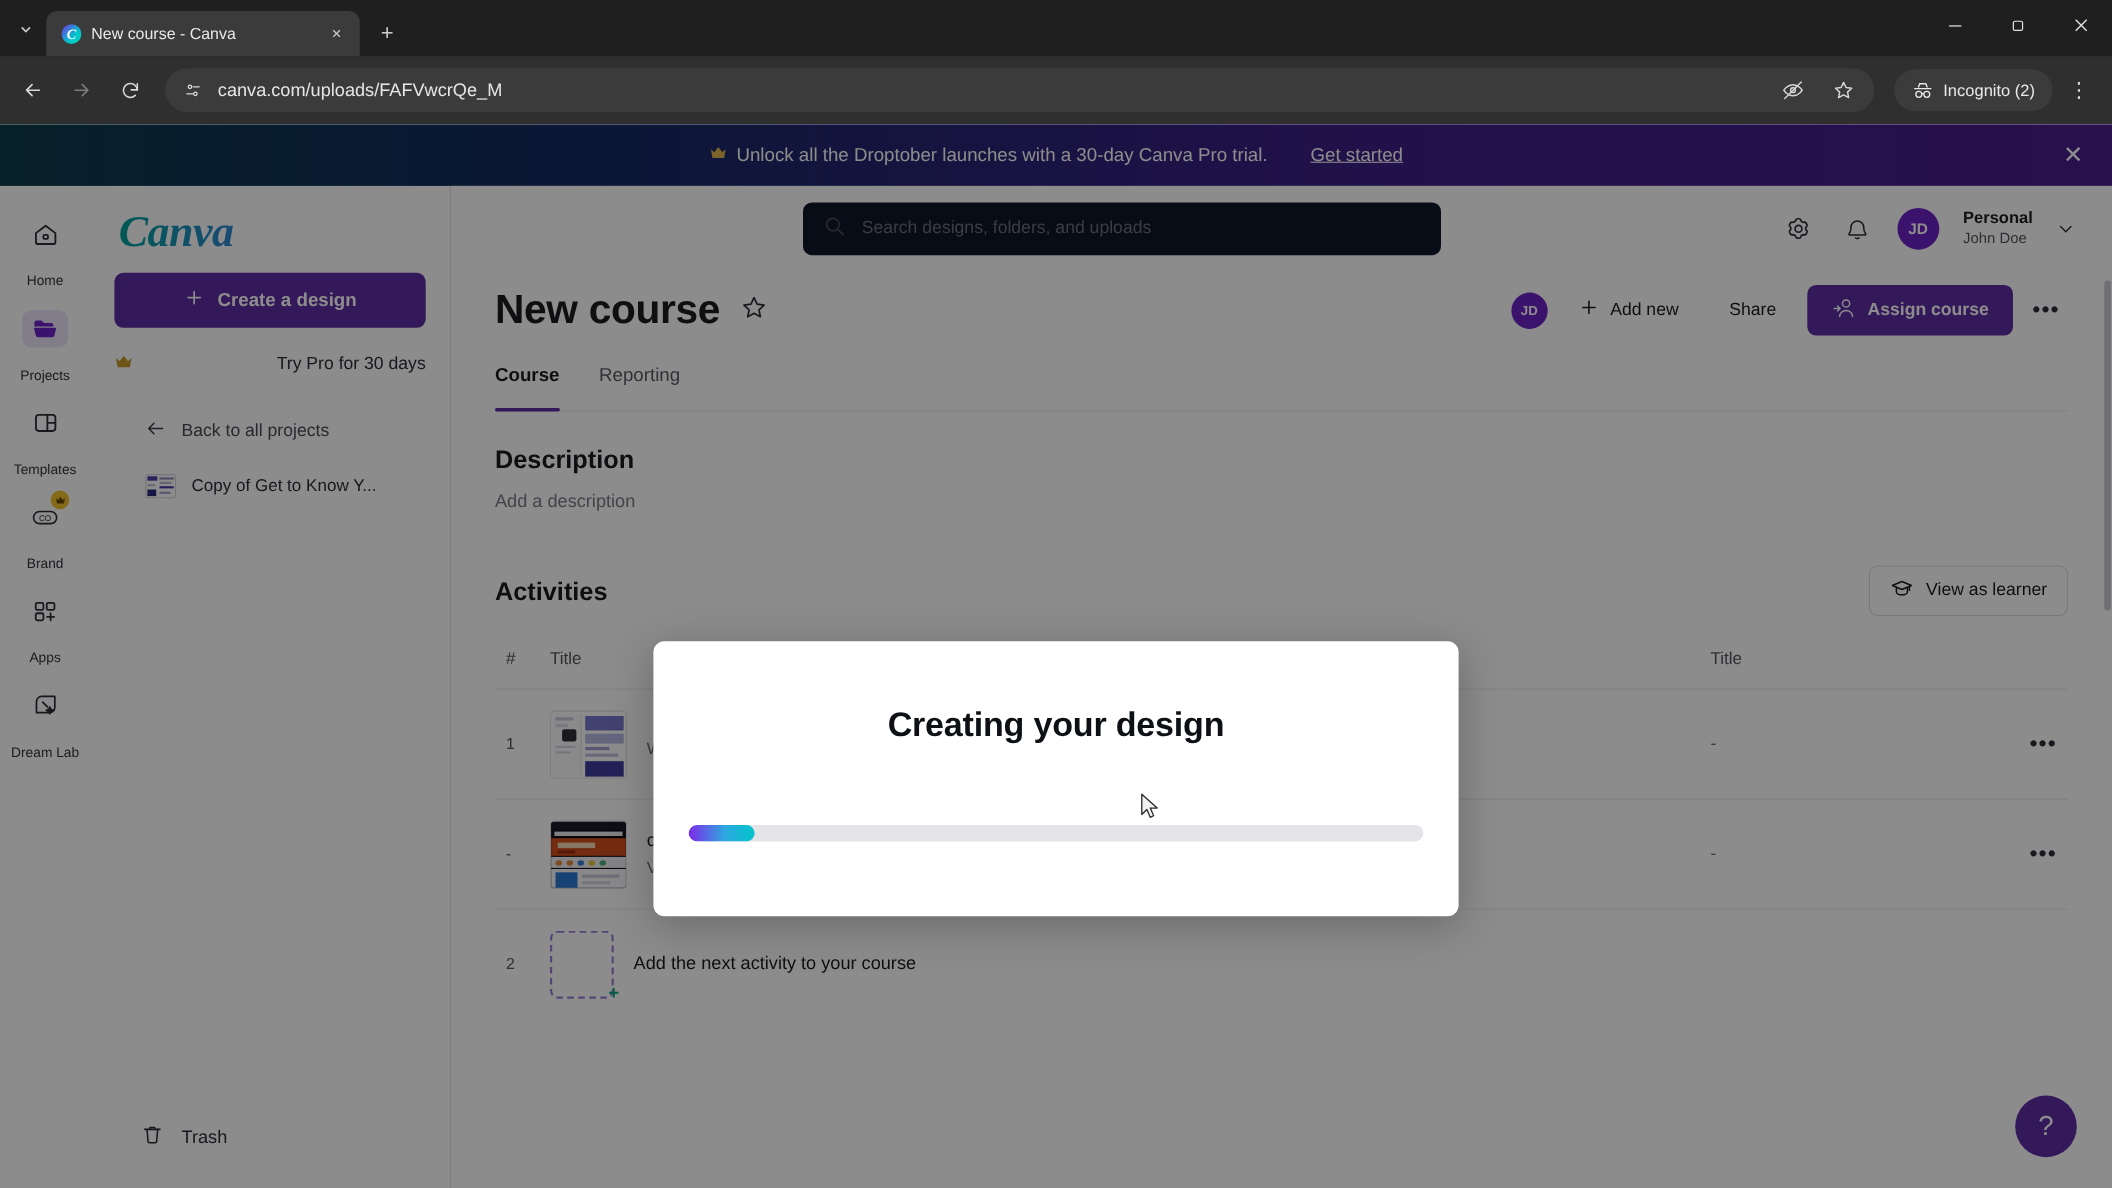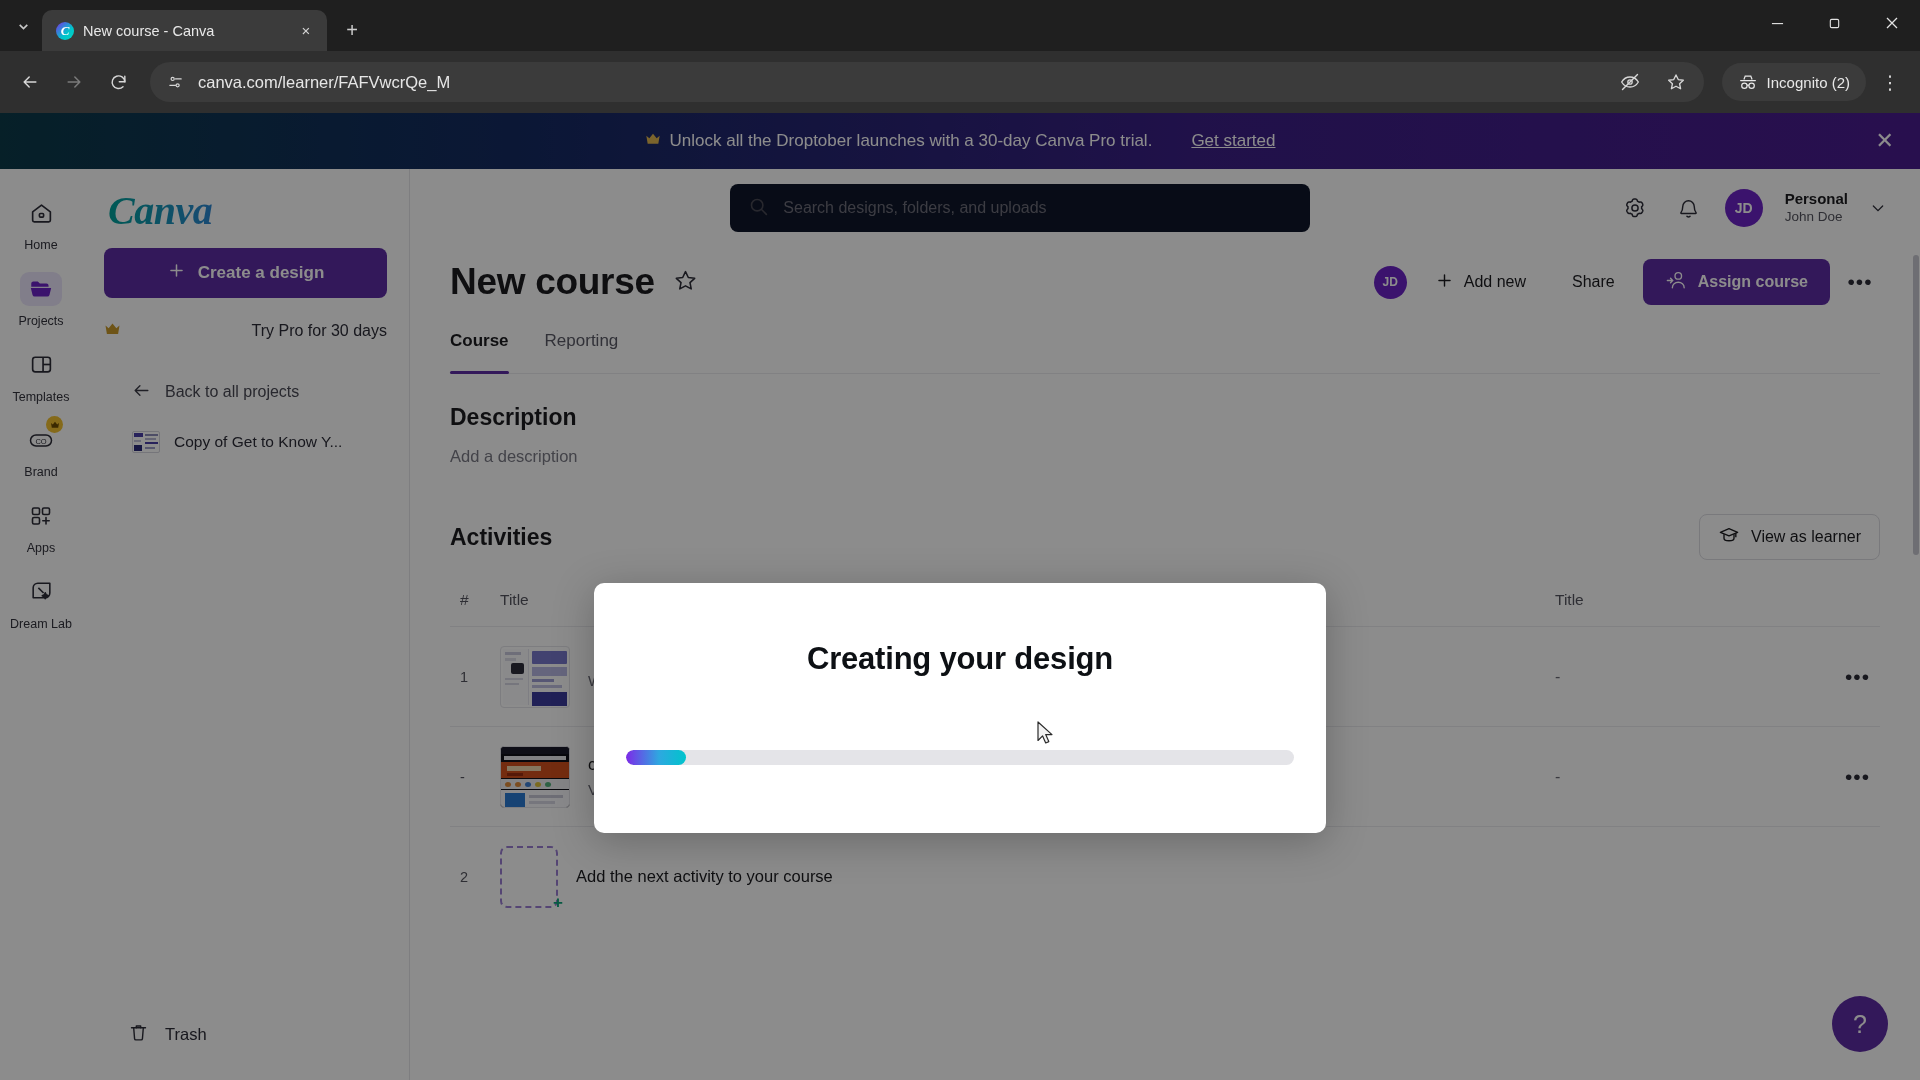--- a/index.html
+++ b/index.html
@@ -101,21 +101,21 @@
   .body-row { display: flex; height: 911px; }
 
   
   .rail {
     width: 82px; background: #fff; flex: 0 0 auto;
     padding-top: 18px; display: flex; flex-direction: column; align-items: center;
     gap: 4px;
   }
   .rail-item {
     width: 74px; padding: 9px 0 6px; border-radius: 10px;
-    display: flex; flex-direction: column; align-items: center; gap: 9px;
+    display: flex; flex-direction: column; align-items: center; gap: 19px;
   }
   .rail-item .ri-ico {
     width: 42px; height: 34px; display: flex; align-items: center; justify-content: center;
     border-radius: 9px; color: #2d2d38; position: relative;
   }
   .rail-item.active .ri-ico { background: #ece6fb; color: #6c23c6; }
   .rail-label { font-size: 12.5px; color: #33333d; text-align: center; line-height: 1.1; }
   .crown-badge {
     position: absolute; top: -7px; right: -1px; width: 17px; height: 17px;
     border-radius: 50%; background: #f2c230; display: flex;
@@ -353,21 +353,21 @@
     </div>
     <div class="omnibox">
       <span class="tb-icon" style="width:22px;height:22px;">
         <svg width="17" height="17" viewBox="0 0 24 24" fill="none" stroke="#d7d7d7" stroke-width="1.7" stroke-linecap="round">
           <circle cx="8" cy="7" r="2.2"></circle>
             <path d="M12 7h8"></path>
             <circle cx="15" cy="16" r="2.2"></circle>
             <path d="M4 16h8"></path>
         </svg>
       </span>
-      <span class="omni-url">canva.com/learner/FAFVwcrQe_M</span>
+      <span class="omni-url">canva.com/uploads/FAFVwcrQe_M</span>
       <span class="omni-right">
         <span class="tb-icon">
           <svg width="20" height="20" viewBox="0 0 24 24" fill="none" stroke="#d7d7d7" stroke-width="1.6" stroke-linecap="round">
               <path d="M2 12s3.5-6 10-6 10 6 10 6-3.5 6-10 6S2 12 2 12z"></path>
               <circle cx="12" cy="12" r="2.6"></circle>
               <path d="M3 21L21 3"></path>
             </svg>
         </span>
         <span class="tb-icon">
           <svg width="20" height="20" viewBox="0 0 24 24" fill="none" stroke="#d7d7d7" stroke-width="1.6" stroke-linejoin="round">

